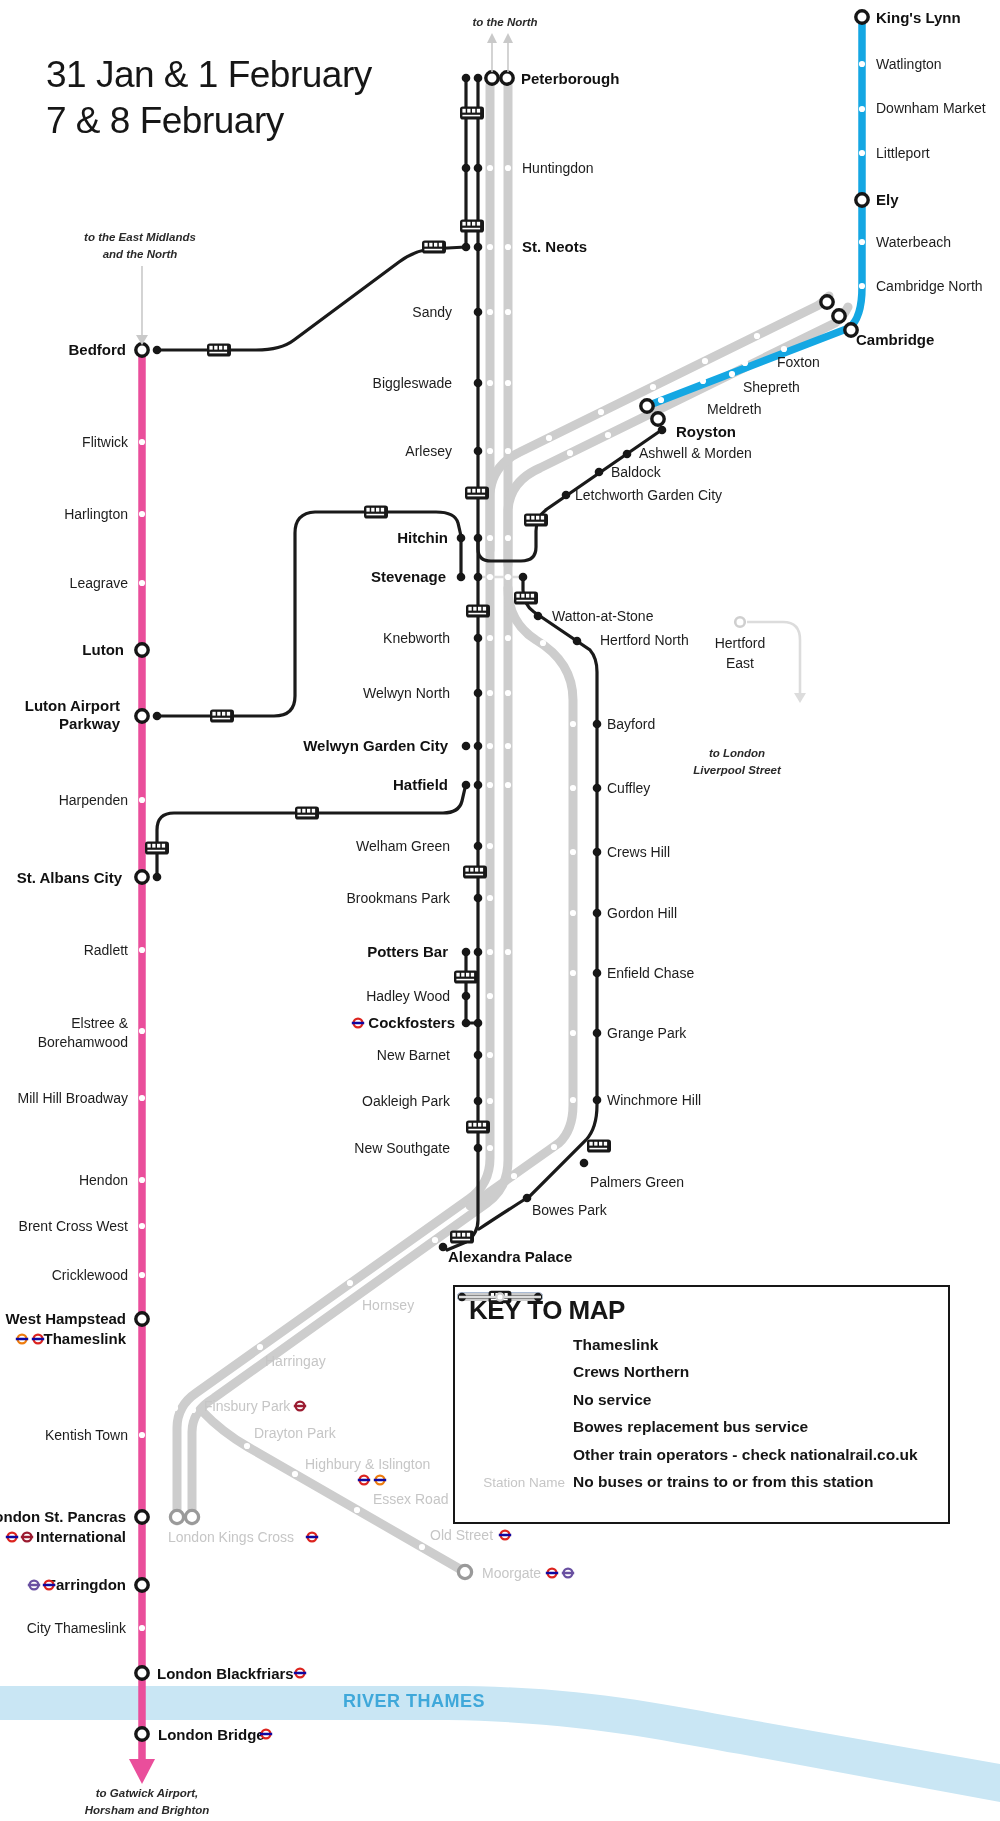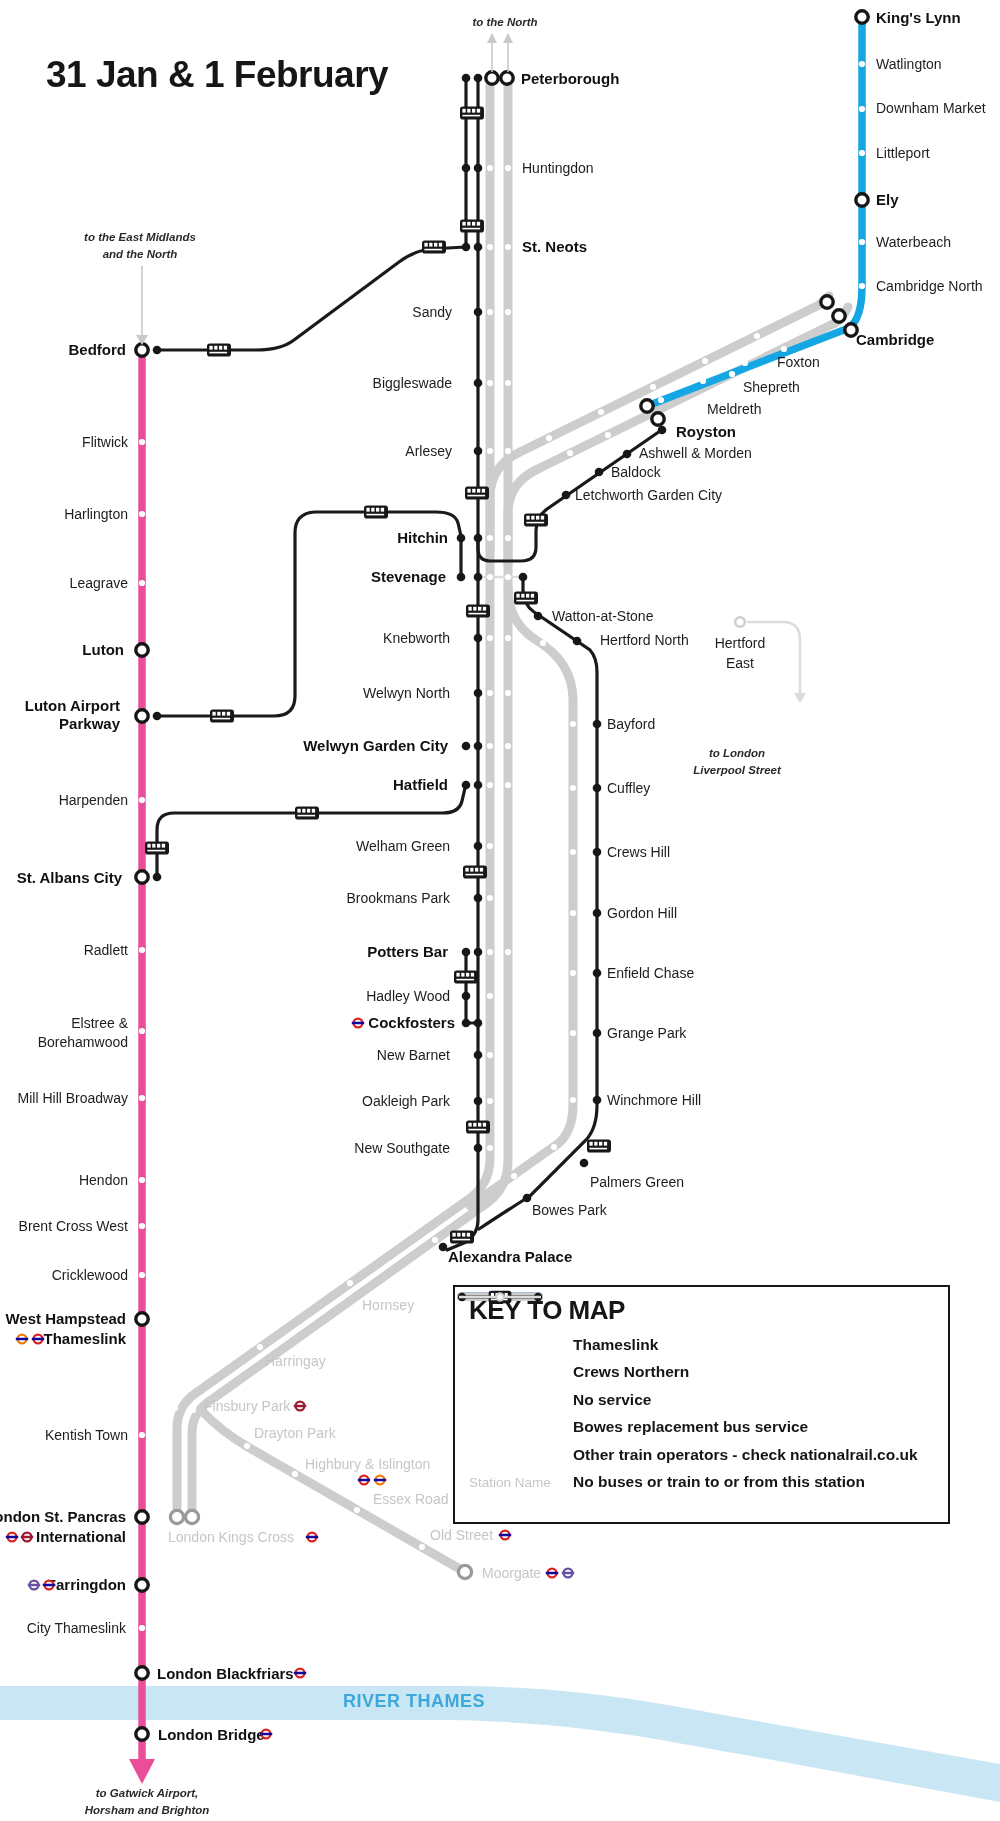--- a/index.html
+++ b/index.html
@@ -1,19 +1,19 @@
 <!DOCTYPE html>
 <html><head>
 <meta charset="utf-8">
 <style>
   html,body{margin:0;padding:0;background:#fff;}
   .stage{position:relative;width:1000px;height:1821px;background:#fff;overflow:hidden;
          font-family:"Liberation Sans","DejaVu Sans",sans-serif;}
   svg{position:absolute;left:0;top:0;}
-  .map-title{position:absolute;left:46px;top:52px;color:#161616;font-size:37px;font-weight:700;
+  .map-title{position:absolute;left:46px;top:52px;color:#161616;font-size:37px;font-weight:400;
              line-height:1.24;letter-spacing:-0.5px;}
   .legend{position:absolute;left:453px;top:1285px;width:497px;height:239px;border:2.5px solid #161616;
           background:#fff;box-sizing:border-box;padding:8px 24px 6px 14px;}
   .legend h2{margin:0 0 8px 0;font-size:26px;font-weight:800;color:#161616;letter-spacing:-0.5px;}
   .legend-row{display:flex;align-items:center;height:21px;margin-bottom:6.5px;}
   .legend-row .sw{width:96px;flex:0 0 96px;margin-right:8px;}
   .legend-row .lb{font-size:15.5px;font-weight:600;color:#161616;white-space:nowrap;}
   text{font-family:"Liberation Sans","DejaVu Sans",sans-serif;}
   .st-minor{font-size:14px;font-weight:400;fill:#1d1d1d;}
   .st-major{font-size:15px;font-weight:700;fill:#111;}
@@ -660,20 +660,21 @@
         <text x="737" y="757" text-anchor="middle" class="annot">to London</text>
         <text x="737" y="774" text-anchor="middle" class="annot">Liverpool Street</text>
         <text x="147" y="1797" text-anchor="middle" class="annot">to Gatwick Airport,</text>
         <text x="147" y="1814" text-anchor="middle" class="annot">Horsham and Brighton</text>
       </g>
     <text id="river-text" class="river-label" x="414" y="1707" text-anchor="middle">RIVER THAMES</text>
   </svg>
 
   <div class="map-title">
     <div>31 Jan &amp; 1 February</div>
+    <div>7 &amp; 8 February</div>
   </div>
 
   <div class="legend">
     <h2>KEY TO MAP</h2>
     <div id="legend-rows">
         <div class="legend-row">
           <span class="sw">
             <svg width="96" height="20" viewBox="0 0 96 20">
               <rect x="2" y="5.5" width="86" height="8.5" rx="4.2" fill="#EA4E9B"></rect>
               <circle cx="45" cy="9.8" r="3" fill="#fff"></circle>
@@ -721,19 +722,19 @@
           <span class="sw">
             <svg width="96" height="20" viewBox="0 0 96 20">
               <line x1="4" y1="10" x2="86" y2="10" stroke="#DCDCDC" stroke-width="2.6"></line>
               <circle cx="45" cy="10" r="3.6" fill="#fff" stroke="#cfcfcf" stroke-width="2.2"></circle>
             </svg>
           </span>
           <span class="lb">Other train operators - check nationalrail.co.uk</span>
         </div>
         <div class="legend-row">
           <span class="sw">
-            <span style="color: rgb(198, 198, 198); font-size: 13.5px; display: block; text-align: left;">Station Name</span>
+            <span style="color: rgb(198, 198, 198); font-size: 13.5px; display: block; text-align: right;">Station Name</span>
           </span>
-          <span class="lb">No buses or train to or from this station</span>
+          <span class="lb">No buses or trains to or from this station</span>
         </div>
       </div>
   </div>
 </div>
 
 </body></html>

